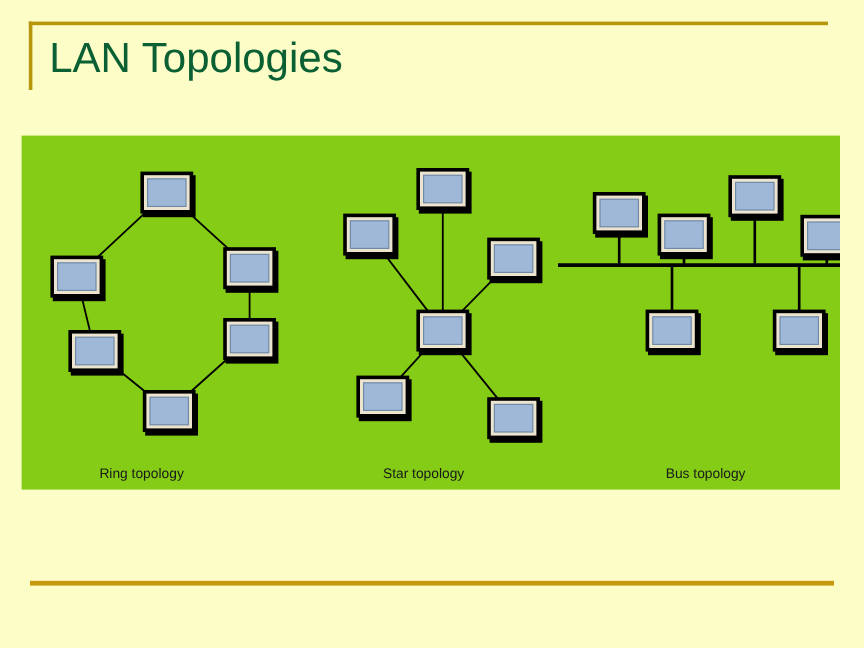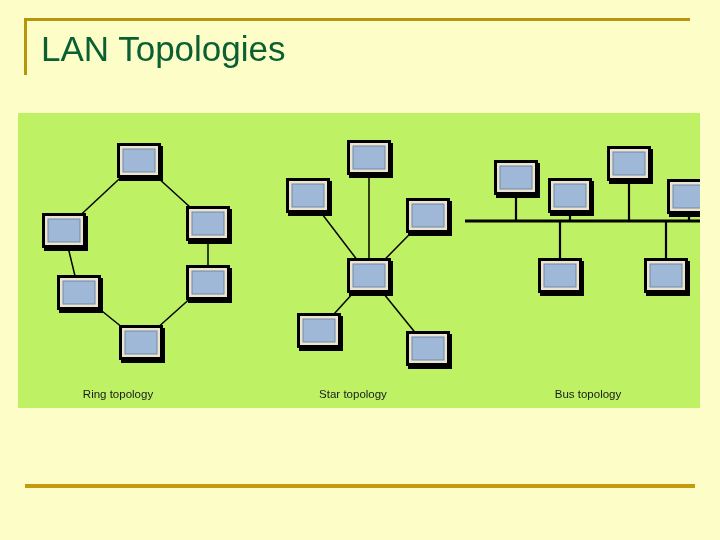--- a/index.html
+++ b/index.html
@@ -65,21 +65,21 @@
     background: #c69a10;
   }
 
   
   #diagram-panel {
     position: absolute;
     left: 18px;
     top: 113px;
     width: 682px;
     height: 295px;
-    background: #bef264;
+    background: #84cc16;
   }
 
   #diagram-svg {
     display: block;
     width: 682px;
     height: 295px;
   }
 
   .cap-text {
     font-family: "Liberation Sans", sans-serif;

